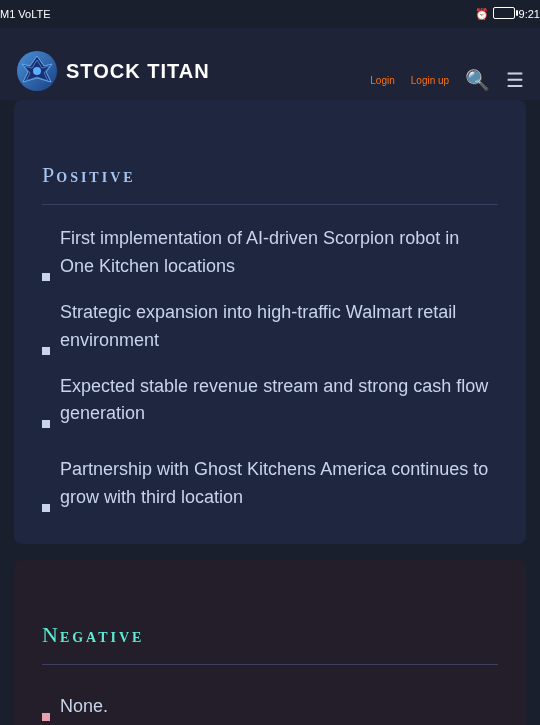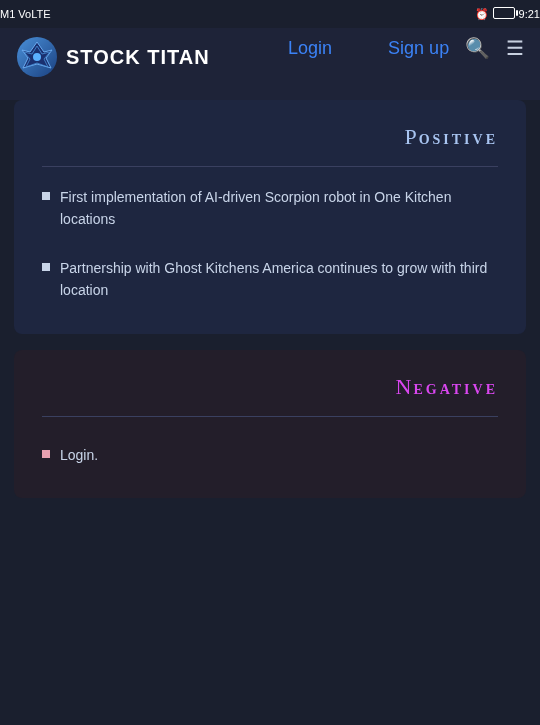--- a/index.html
+++ b/index.html
@@ -60,21 +60,21 @@
       background: #fff;
       height: 100%;
       width: 60%;
       border-radius: 1px 0 0 1px;
     }
 
     
     .navbar {
       background-color: #1e2338;
       display: flex;
-      align-items: flex-start;
+      align-items: flex-end;
       padding: 8px 16px;
       height: 72px;
       gap: 0;
     }
     .logo-container {
       display: flex;
       align-items: center;
       gap: 8px;
       flex: 1;
     }
@@ -88,25 +88,24 @@
       color: #ffffff;
       letter-spacing: 1px;
       text-transform: uppercase;
     }
     .nav-links {
       display: flex;
       align-items: center;
       gap: 16px;
     }
     .nav-link {
-      color: #3b82f6;
-      font-size: 18px;
+      color: #f97316;
+      font-size: 10px;
       text-decoration: none;
       cursor: pointer;
-      margin-left: 40px;
     }
     .nav-icon {
       color: #c8d0e0;
       font-size: 20px;
       cursor: pointer;
     }
 
     
     .content {
       padding: 0;
@@ -114,53 +113,54 @@
 
     
     .section-card {
       background-color: #1e2640;
       margin: 0 14px 16px 14px;
       border-radius: 8px;
       padding: 24px 28px 32px 28px;
     }
 
     .section-title {
-      text-align: right;
+      text-align: left;
       font-size: 22px;
       font-weight: 700;
       letter-spacing: 2px;
       margin-bottom: 16px;
       font-family: Georgia, serif;
+      margin-top: 38px;
     }
 
     .section-title.positive {
       color: #a8c4f0;
     }
 
     .section-title.negative {
-      color: #d946ef;
+      color: #5eead4;
     }
 
     .section-divider {
       border: none;
       border-top: 1px solid #3a4060;
       margin-bottom: 20px;
     }
 
     .bullet-list {
       list-style: none;
       padding: 0;
     }
 
     .bullet-list li {
       display: flex;
-      align-items: flex-start;
+      align-items: flex-end;
       gap: 10px;
       margin-bottom: 18px;
-      font-size: 14px;
+      font-size: 18px;
       line-height: 1.55;
       color: #c8d4e8;
     }
 
     .bullet-list li:last-child {
       margin-bottom: 0;
       margin-top: 28px;
     }
 
     .bullet-square {
@@ -211,51 +211,59 @@
       </defs>
       <circle cx="21" cy="21" r="20" fill="url(#logoGrad)"></circle>
       <polygon points="21,6 28,16 36,14 30,22 35,32 21,28 7,32 12,22 6,14 14,16" fill="#1a3070" stroke="#6aabf0" stroke-width="1"></polygon>
       <polygon points="21,10 26,18 34,16 28,23 32,31 21,27 10,31 14,23 8,16 16,18" fill="none" stroke="#4a90d9" stroke-width="0.8"></polygon>
       <circle cx="21" cy="21" r="4" fill="#5ab0ff"></circle>
     </svg>
     <span class="logo-text">STOCK TITAN</span>
   </div>
   <div class="nav-links">
     <a class="nav-link">Login</a>
-    <a class="nav-link">Sign up</a>
+    <a class="nav-link">Login up</a>
     <span class="nav-icon">🔍</span>
     <span class="nav-icon">☰</span>
   </div>
 </nav>
 
 <div class="content">
 
   <div class="section-card">
     <h2 class="section-title positive">
       <span style="font-style: normal; font-weight: 400;">P</span><span style="text-transform: lowercase; font-variant: small-caps; font-size: 20px; letter-spacing: 3px;">OSITIVE</span>
     </h2>
     <hr class="section-divider">
     <ul class="bullet-list">
       <li>
         <span class="bullet-square"></span>
         <span>First implementation of AI-driven Scorpion robot in One Kitchen locations</span>
       </li>
       <li>
         <span class="bullet-square"></span>
+        <span>Strategic expansion into high-traffic Walmart retail environment</span>
+      </li>
+      <li>
+        <span class="bullet-square"></span>
+        <span>Expected stable revenue stream and strong cash flow generation</span>
+      </li>
+      <li>
+        <span class="bullet-square"></span>
         <span>Partnership with Ghost Kitchens America continues to grow with third location</span>
       </li>
     </ul>
   </div>
 
   <div class="section-card-negative">
     <h2 class="section-title negative">
       <span style="font-style: normal; font-weight: 400;">N</span><span style="text-transform: lowercase; font-variant: small-caps; font-size: 20px; letter-spacing: 3px;">EGATIVE</span>
     </h2>
     <hr class="section-divider">
     <ul class="bullet-list">
       <li>
         <span class="bullet-square negative"></span>
-        <span>Login.</span>
+        <span>None.</span>
       </li>
     </ul>
   </div>
 
 </div>
 
 </body></html>

